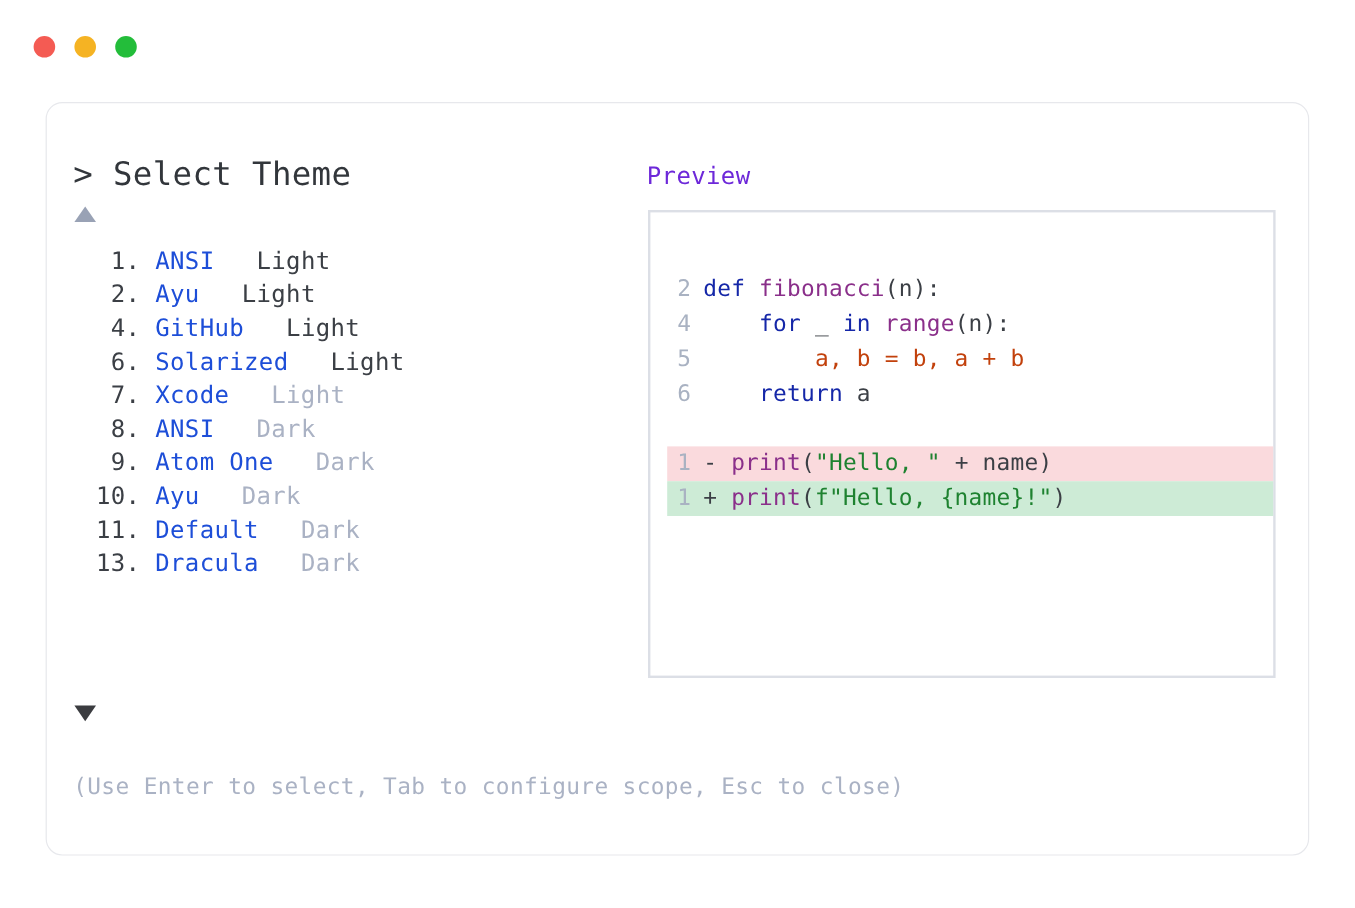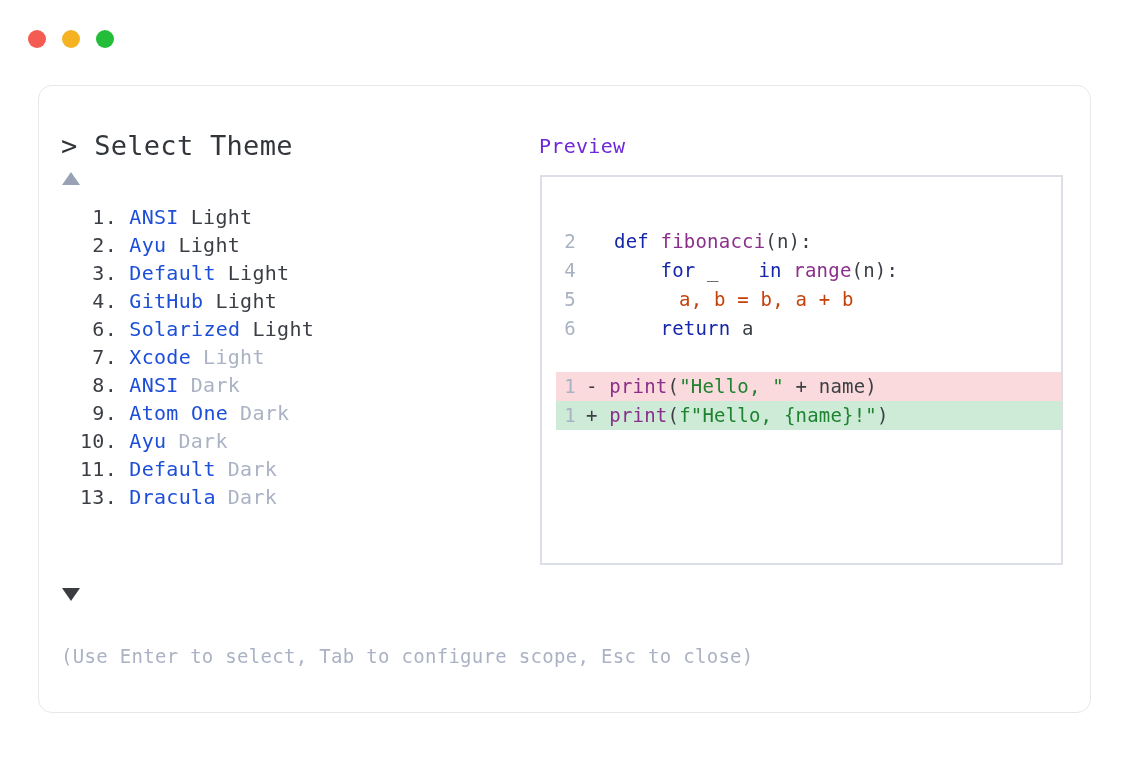--- a/index.html
+++ b/index.html
@@ -120,21 +120,21 @@
     background: #1a9c21;
   }
   .idx {
     display: inline-block;
     width: 56px;
     text-align: right;
     padding-right: 0px;
     color: #3b3f45;
   }
   .nm { color: #1d4ed8; }
-  .sfx { color: #3b3f45; padding-left: 12px; }
+  .sfx { color: #3b3f45; padding-left: 12px; margin-left: 23px; }
   .sfx.muted { color: #aab2c4; }
   .theme-item.selected .idx,
   .theme-item.selected .nm { color: #1a9c21; }
 
   .hint {
     position: absolute;
     left: 0;
     top: 558px;
     font-size: 19px;
     line-height: 24px;
@@ -191,21 +191,21 @@
     width: 20px;
     text-align: right;
     color: #a9b2c2;
     margin-right: 10px;
   }
   .cline.diff-del { background: #fadadd; }
   .cline.diff-add { background: #cdebd6; }
 
   
   .t-com  { color: #9e2430; }
-  .t-kw   { color: #1527a8; margin-left: 28px; }
+  .t-kw   { color: #1527a8; }
   .t-fn   { color: #8a2f8a; }
   .t-num  { color: #107a7a; }
   .t-str  { color: #1e8230; }
   .t-txt  { color: #3b3f45; }
   .t-sign { color: #3b3f45; }
 </style>
 </head>
 <body>
 
 <div class="titlebar">
@@ -221,21 +221,20 @@
 
     <div class="left-pane">
 
       <div class="prompt-row"><span class="prompt-caret">&gt;</span><span> </span><span>Select Theme</span></div>
 
       <div class="scroll-up"></div>
 
       <ul class="theme-list" id="theme-list">
           <li class="theme-item"><span class="idx"> 1.</span><span class="nm"> ANSI</span><span class="sfx">Light</span></li>
           <li class="theme-item"><span class="idx"> 2.</span><span class="nm"> Ayu</span><span class="sfx">Light</span></li>
-          <li class="theme-item"><span class="idx"> 3.</span><span class="nm"> Default</span><span class="sfx">Light</span></li>
           <li class="theme-item"><span class="idx"> 4.</span><span class="nm"> GitHub</span><span class="sfx">Light</span></li>
           <li class="theme-item"><span class="idx"> 6.</span><span class="nm"> Solarized</span><span class="sfx">Light</span></li>
           <li class="theme-item"><span class="idx"> 7.</span><span class="nm"> Xcode</span><span class="sfx muted">Light</span></li>
           <li class="theme-item"><span class="idx"> 8.</span><span class="nm"> ANSI</span><span class="sfx muted">Dark</span></li>
           <li class="theme-item"><span class="idx"> 9.</span><span class="nm"> Atom One</span><span class="sfx muted">Dark</span></li>
           <li class="theme-item"><span class="idx">10.</span><span class="nm"> Ayu</span><span class="sfx muted">Dark</span></li>
           <li class="theme-item"><span class="idx">11.</span><span class="nm"> Default</span><span class="sfx muted">Dark</span></li>
           <li class="theme-item"><span class="idx">13.</span><span class="nm"> Dracula</span><span class="sfx muted">Dark</span></li>
         </ul>
 

